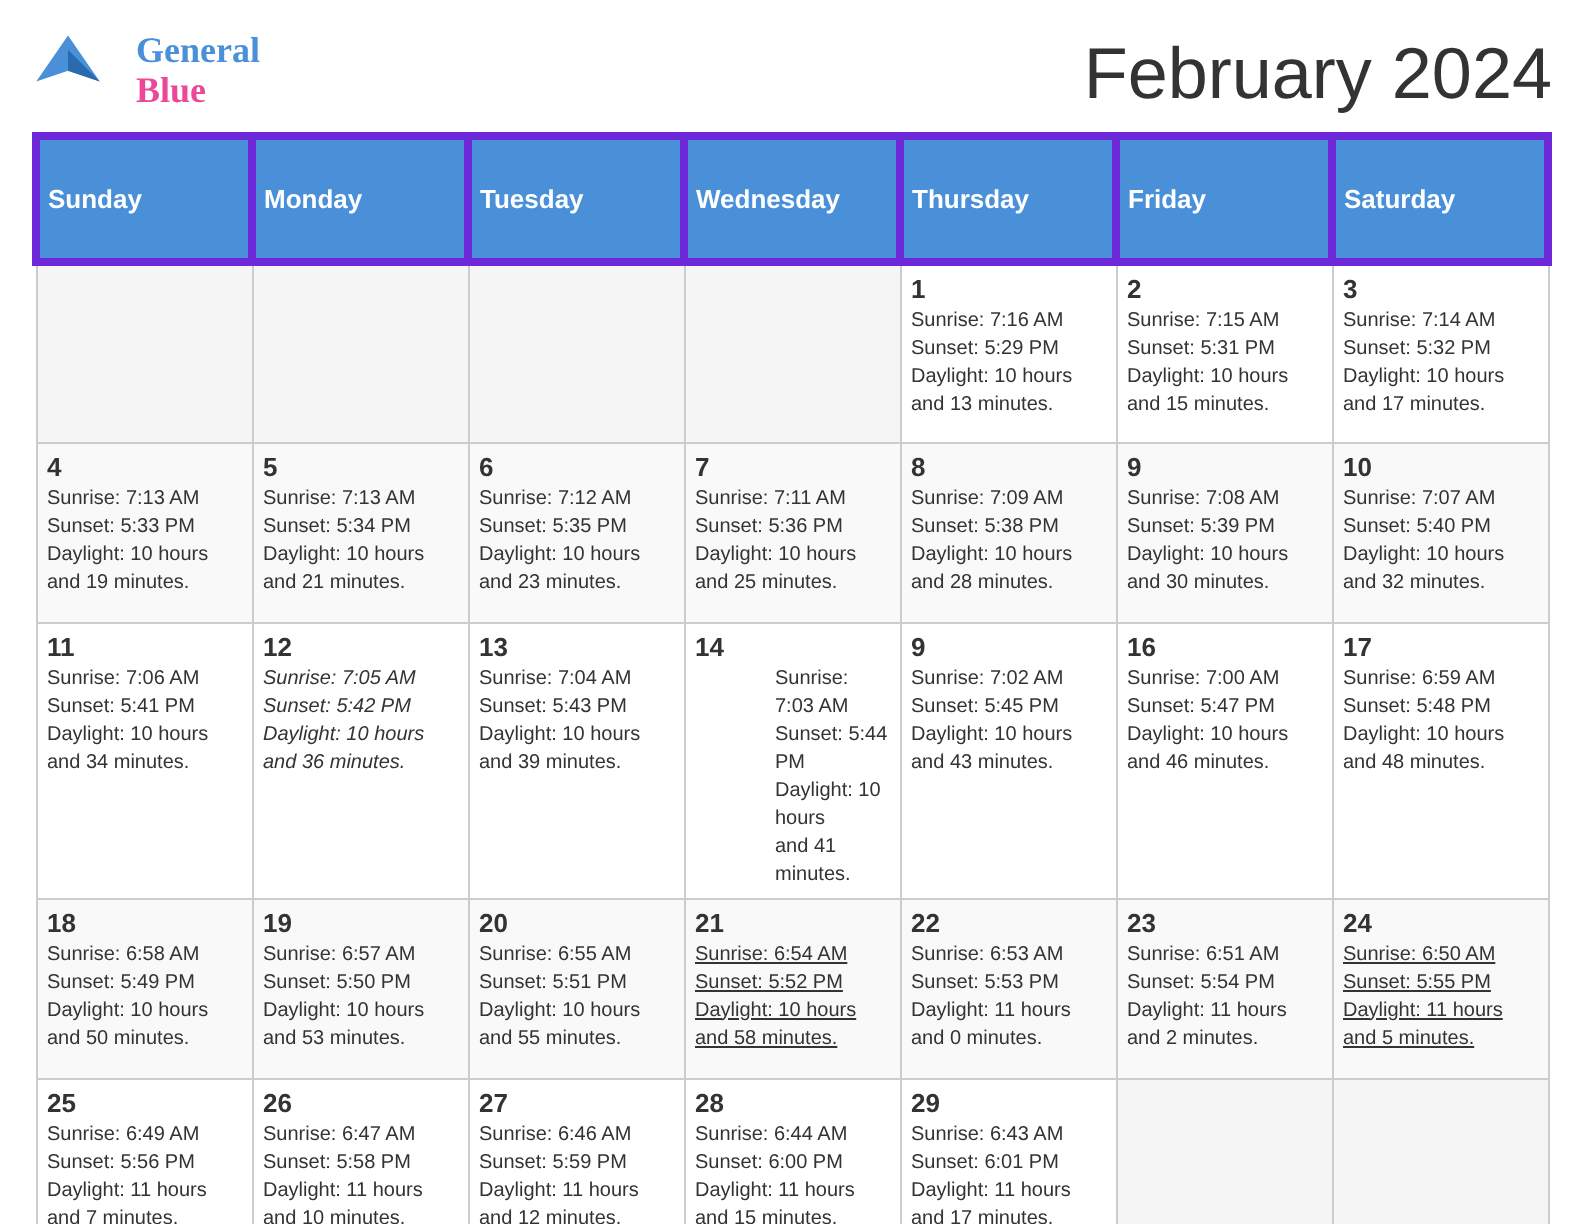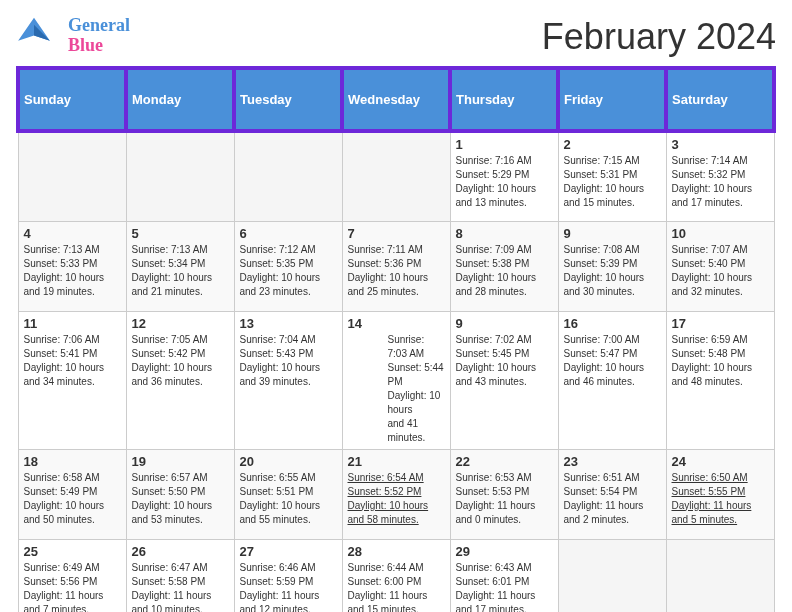--- a/index.html
+++ b/index.html
@@ -201,21 +201,21 @@
       <tr>
         <td>
           <div class="day-num">11</div>
           <div class="day-info" style="white-space: pre-line;">Sunrise: 7:06 AM
 Sunset: 5:41 PM
 Daylight: 10 hours
 and 34 minutes.</div>
         </td>
         <td>
           <div class="day-num">12</div>
-          <div class="day-info" style="white-space: pre-line;">Sunrise: 7:05 AM
+          <div class="day-info" style="white-space: pre-line; font-style: italic;">Sunrise: 7:05 AM
 Sunset: 5:42 PM
 Daylight: 10 hours
 and 36 minutes.</div>
         </td>
         <td>
           <div class="day-num">13</div>
           <div class="day-info" style="white-space: pre-line;">Sunrise: 7:04 AM
 Sunset: 5:43 PM
 Daylight: 10 hours
 and 39 minutes.</div>

